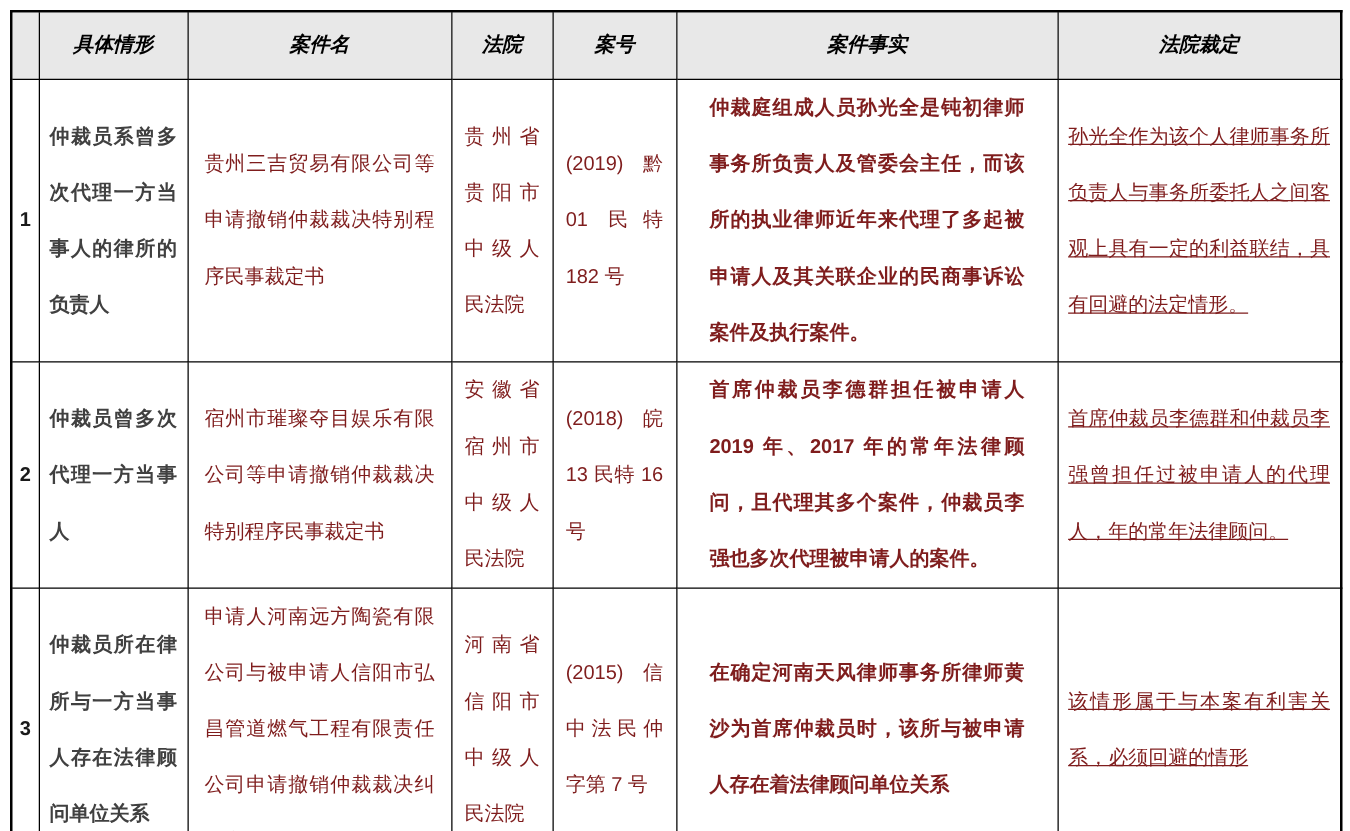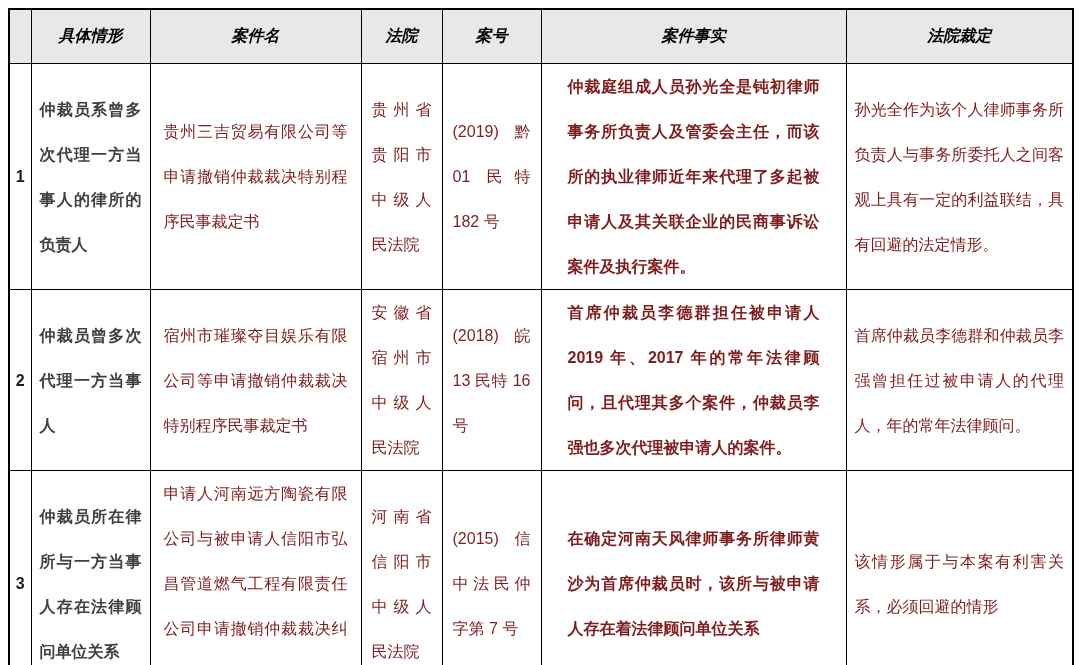--- a/index.html
+++ b/index.html
@@ -58,21 +58,21 @@
     padding: 0;
   }
   td.situation {
     font-weight: bold;
     color: #404040;
   }
   td.case-name { padding: 0 13px; }
   td.court     { padding: 0 10px; }
   td.case-no   { padding: 0 10px; }
   td.facts     { padding: 0 26px; font-weight: bold; }
-  td.ruling    { padding: 0 8px; }
+  td.ruling    { padding: 0 8px; text-decoration: underline; }
 
   
   col.c-idx       { width: 22px;  }
   col.c-situation { width: 119px; }
   col.c-case-name { width: 211px; }
   col.c-court     { width: 81px;  }
   col.c-case-no   { width: 99px;  }
   col.c-facts     { width: 305px; }
   col.c-ruling    { width: 227px; }
 </style>

